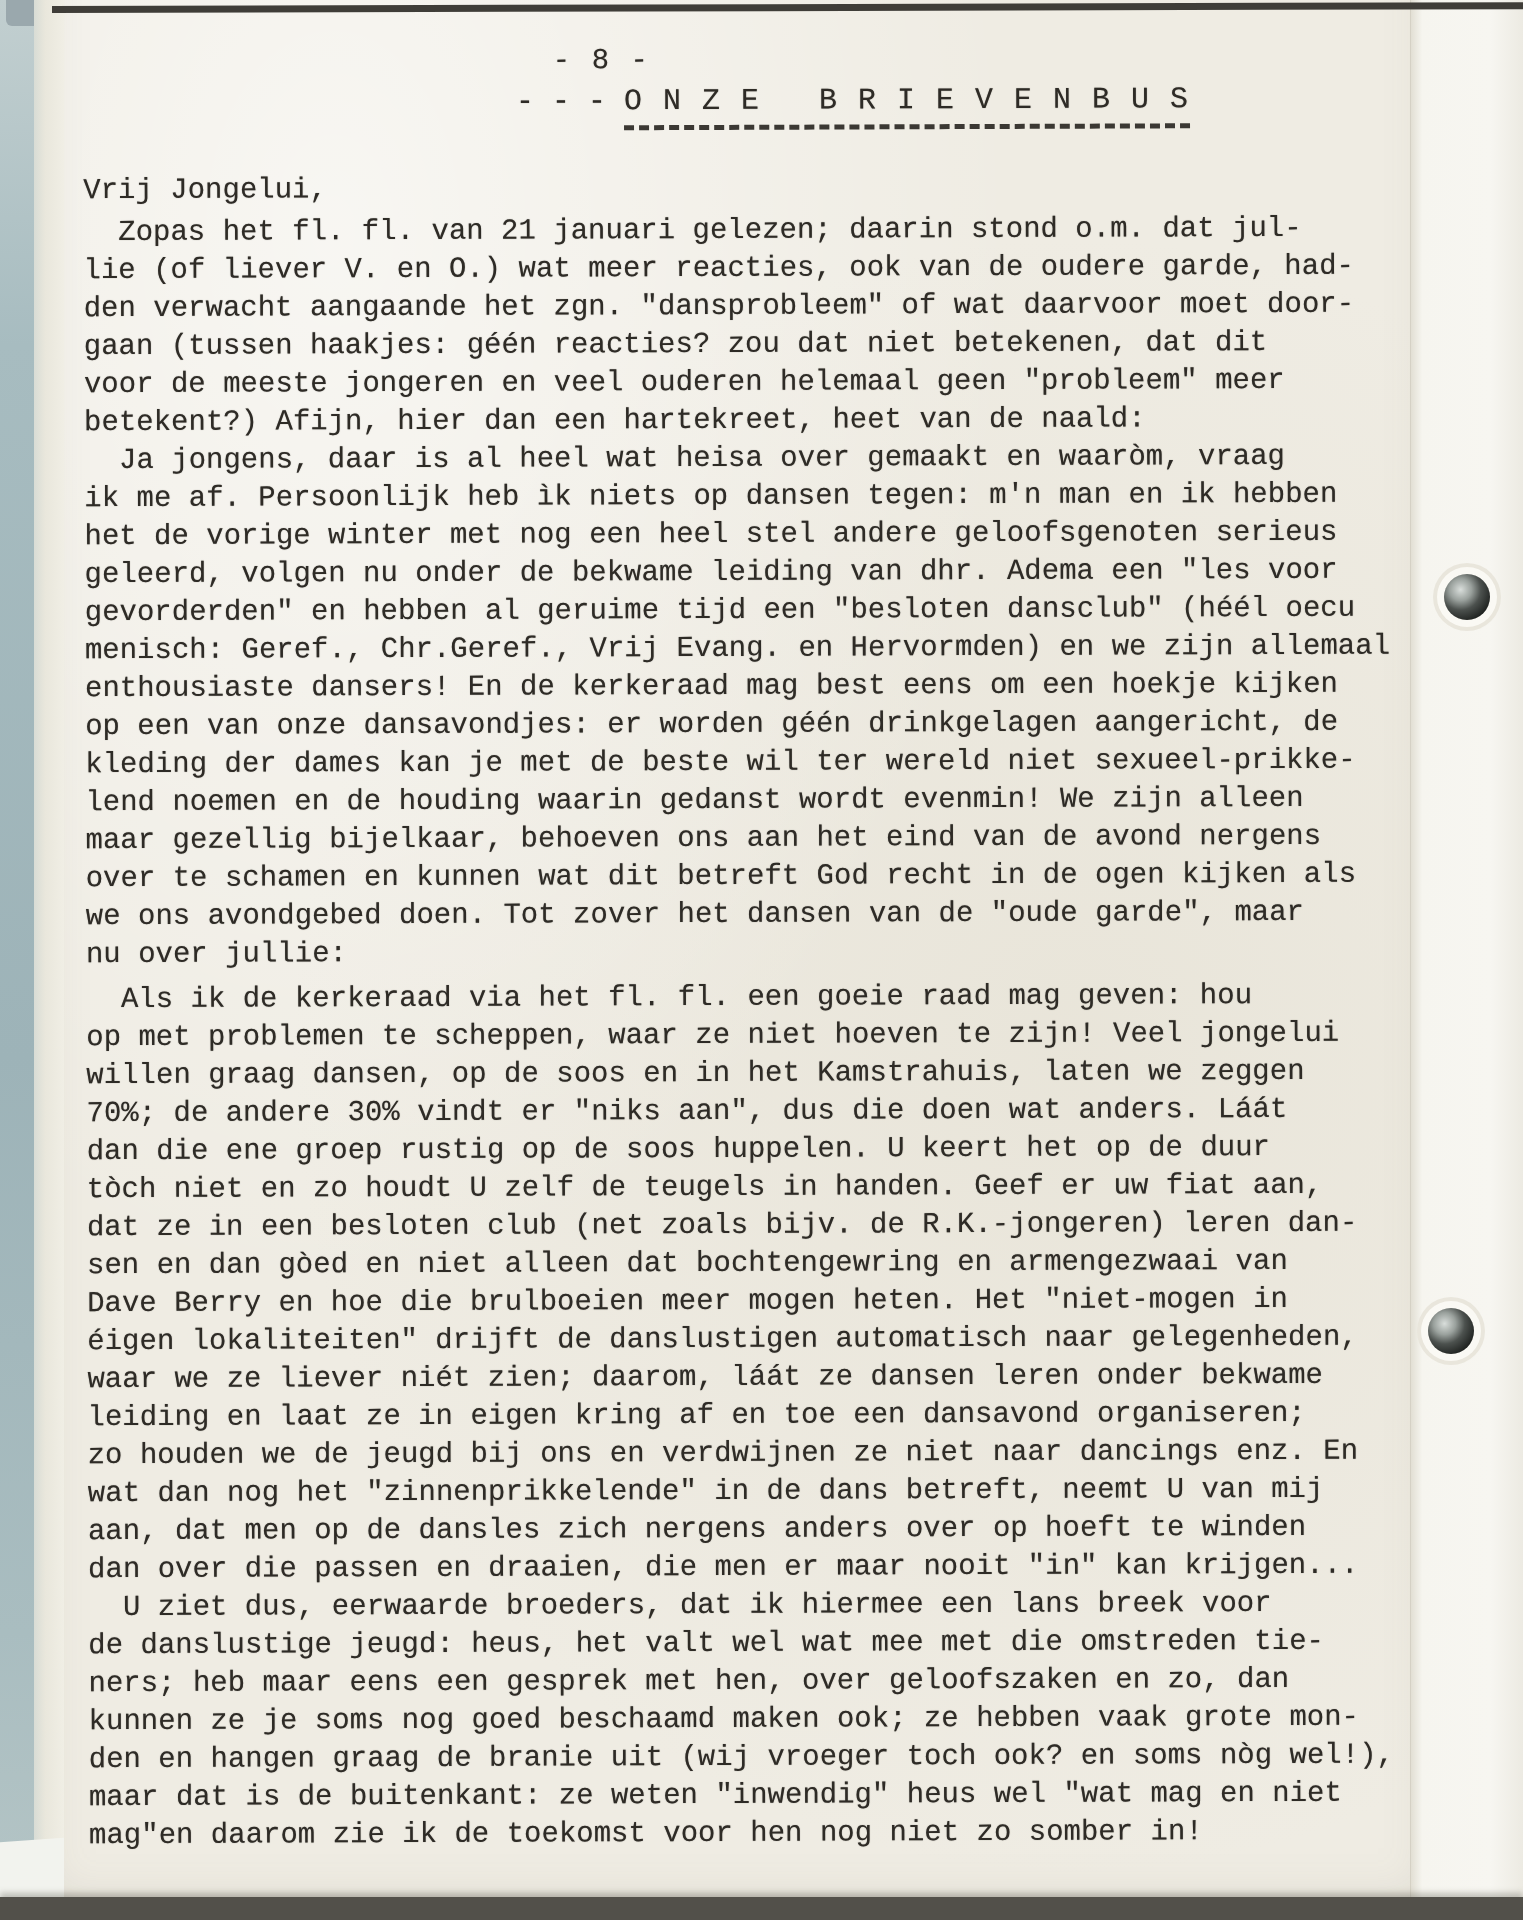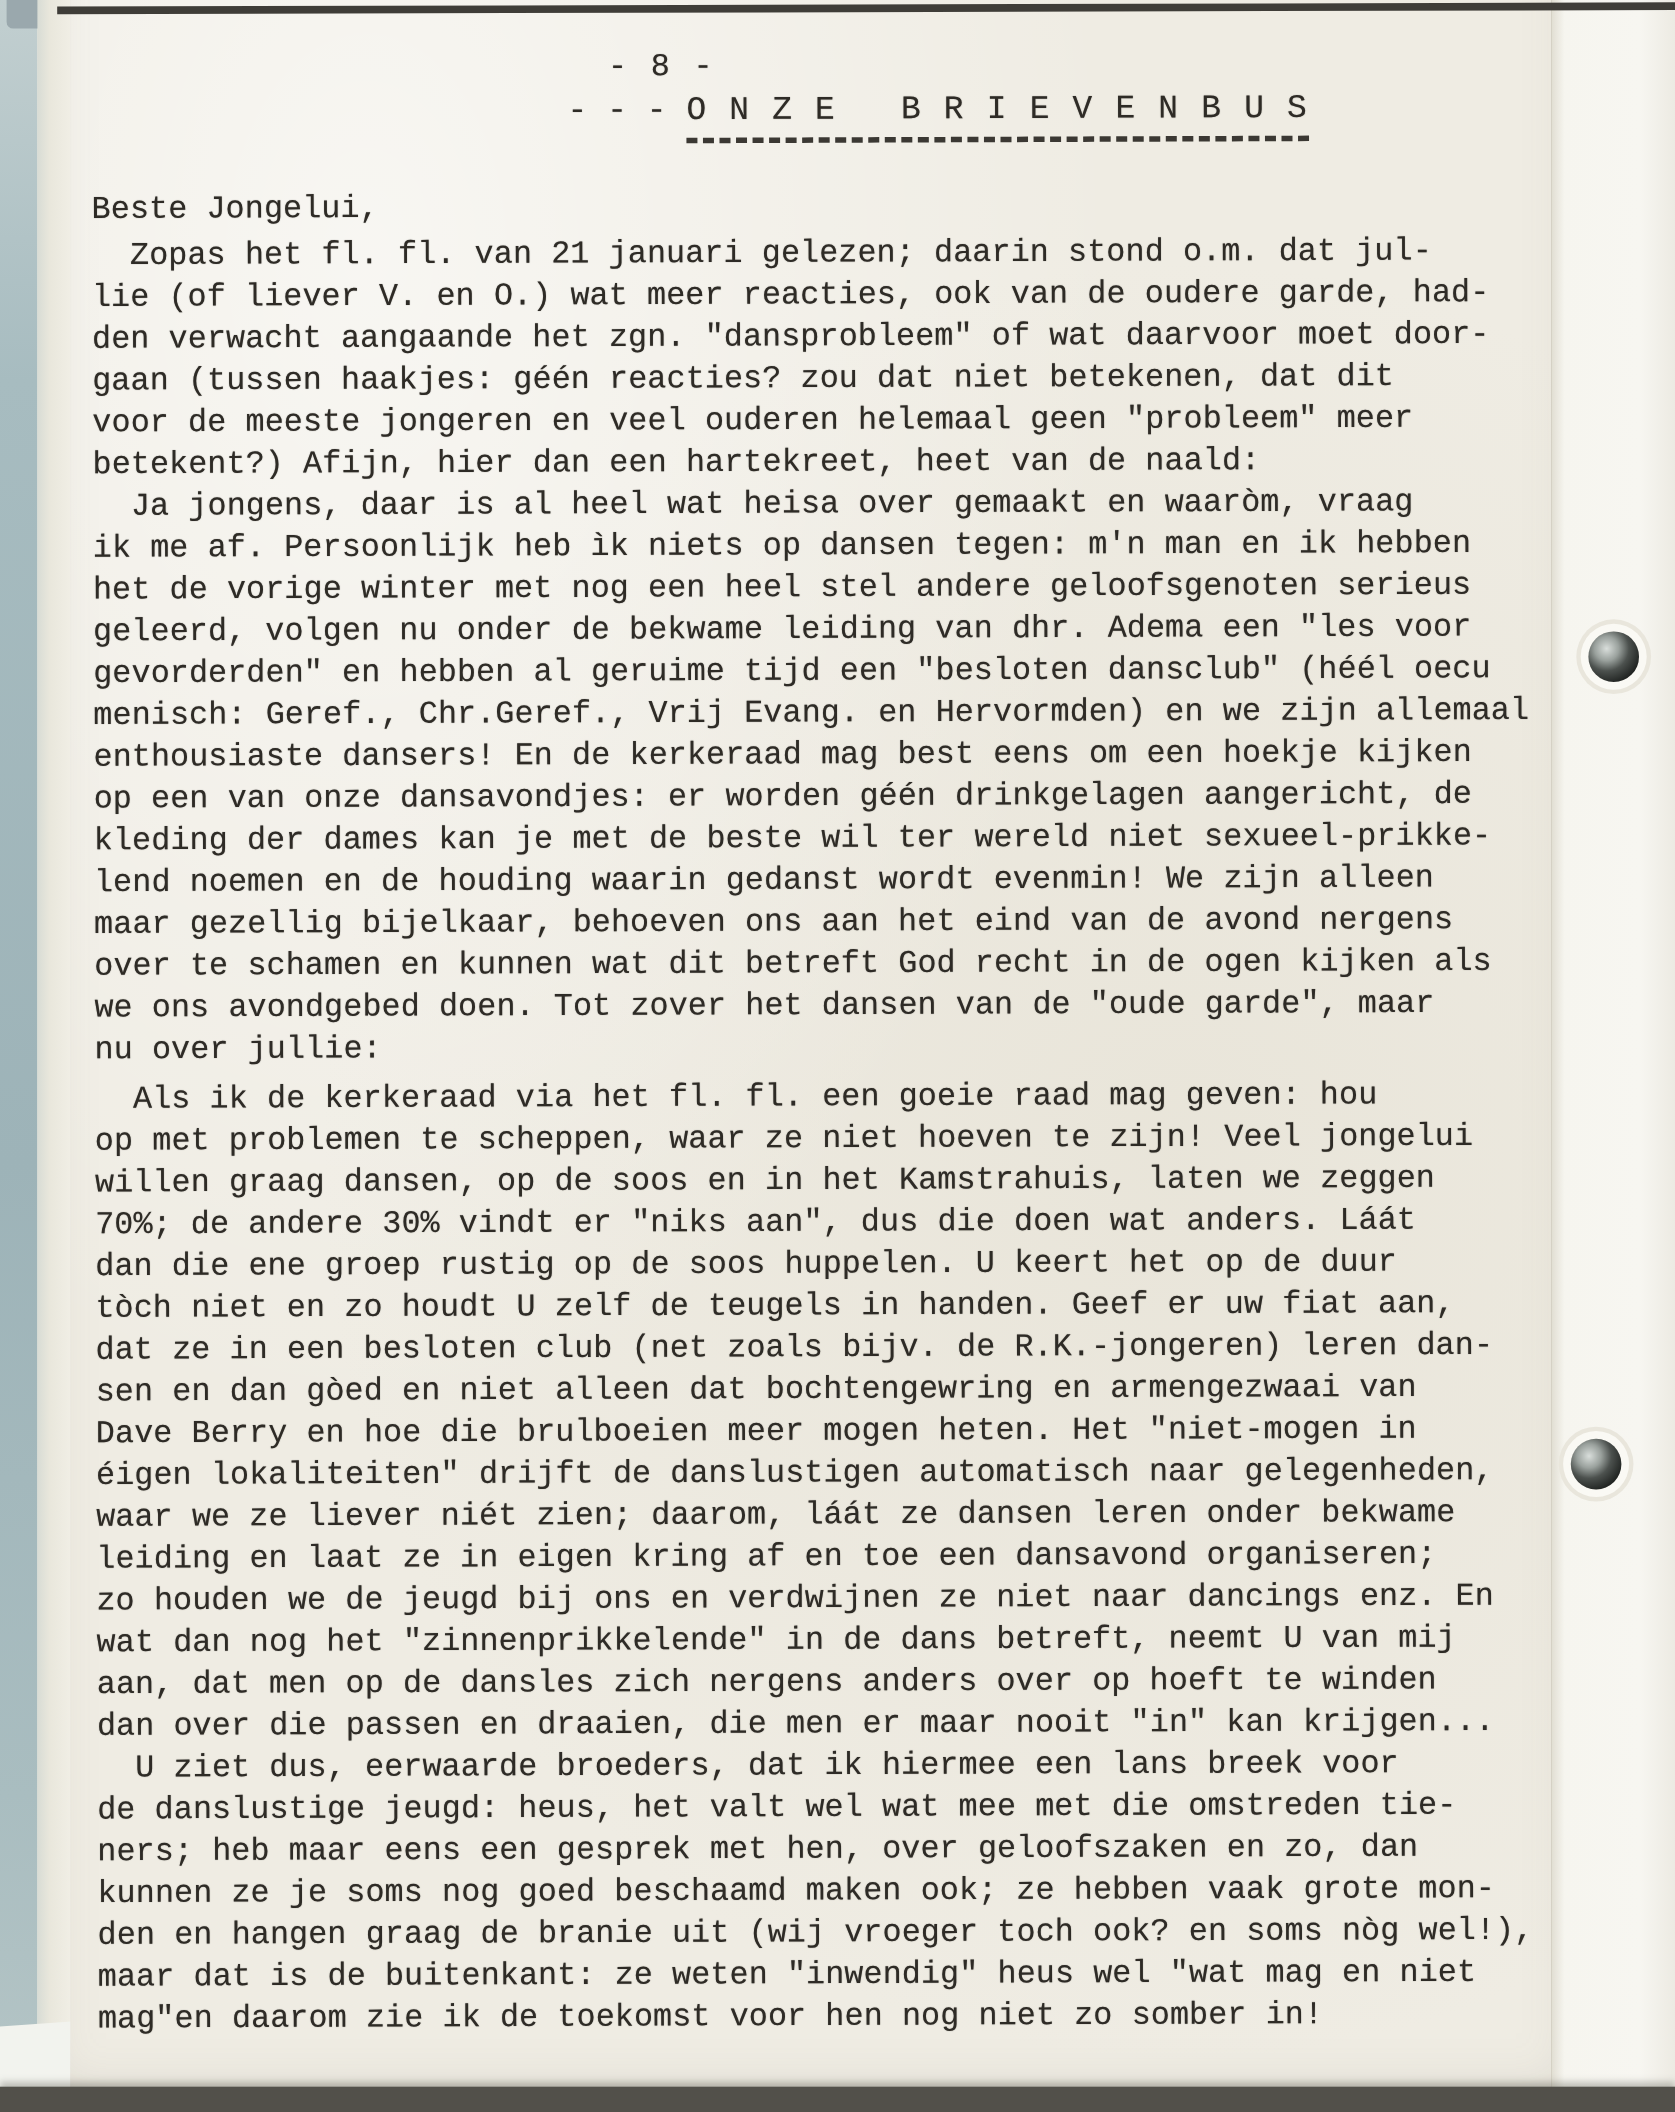--- a/index.html
+++ b/index.html
@@ -54,21 +54,21 @@
 <div class="scan">
   <div class="cover-strip"></div>
   <div class="cover-tab"></div>
   <div class="edge-stack"></div>
   <div class="corner-wedge"></div>
 
   <div class="page">
     <div class="text-layer">
       <div class="page-number">- 8 -</div>
       <div class="heading"><span class="heading-prefix">- - - </span><span class="heading-title">O N Z E   B R I E V E N B U S</span></div>
-      <div class="salutation">Beste Jongelui,</div>
+      <div class="salutation">Vrij Jongelui,</div>
       <div class="body-text" id="body-text">
           <div class="para">  Zopas het fl. fl. van 21 januari gelezen; daarin stond o.m. dat jul-
 lie (of liever V. en O.) wat meer reacties, ook van de oudere garde, had-
 den verwacht aangaande het zgn. "dansprobleem" of wat daarvoor moet door-
 gaan (tussen haakjes: géén reacties? zou dat niet betekenen, dat dit
 voor de meeste jongeren en veel ouderen helemaal geen "probleem" meer
 betekent?) Afijn, hier dan een hartekreet, heet van de naald:</div>
           <div class="para">  Ja jongens, daar is al heel wat heisa over gemaakt en waaròm, vraag
 ik me af. Persoonlijk heb ìk niets op dansen tegen: m'n man en ik hebben
 het de vorige winter met nog een heel stel andere geloofsgenoten serieus

